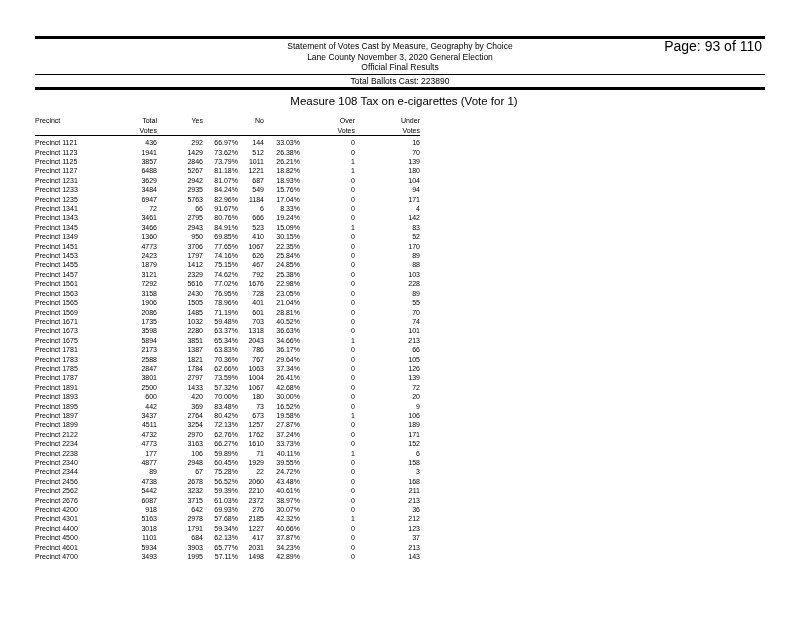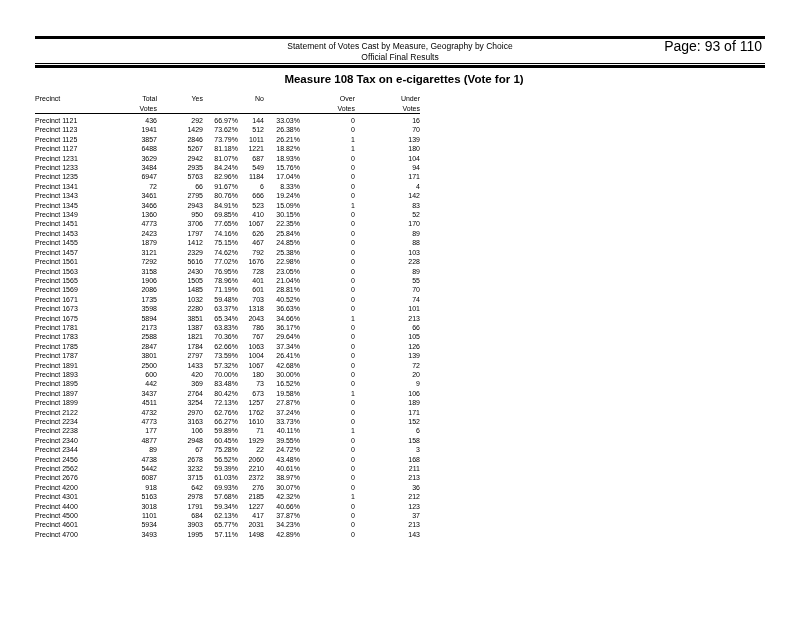--- a/index.html
+++ b/index.html
@@ -31,21 +31,21 @@
     margin: 1px 0;
   }
   .page-number {
     position: absolute;
     top: 0;
     right: 3px;
     font-size: 14px;
   }
   .contest-title {
     text-align: center;
-    font-weight: bold;
+    font-weight: normal;
     font-size: 11.5px;
     margin-top: 5px;
     padding-left: 8px;
   }
   table.results {
     border-collapse: collapse;
     table-layout: fixed;
     width: 385px;
     margin: 9px 0 0 35px;
     font-size: 7px;
@@ -70,22 +70,24 @@
 </head>
 <body>
 
 <div class="page">
 
   <div class="rule-thick rule-top"></div>
 
   <div class="header-block">
     <div class="page-number">Page: 93 of 110</div>
     <div>Statement of Votes Cast by Measure, Geography by Choice</div>
+    <div>Lane County November 3, 2020 General Election</div>
     <div>Official Final Results</div>
     <div class="thin-rule"></div>
+    <div>Total Ballots Cast: 223890</div>
   </div>
 
   <div class="rule-thick"></div>
 
   <div class="contest-title">Measure 108 Tax on e-cigarettes (Vote for 1)</div>
 
   <table class="results">
     <colgroup>
       <col style="width:80px">
       <col style="width:42px">

